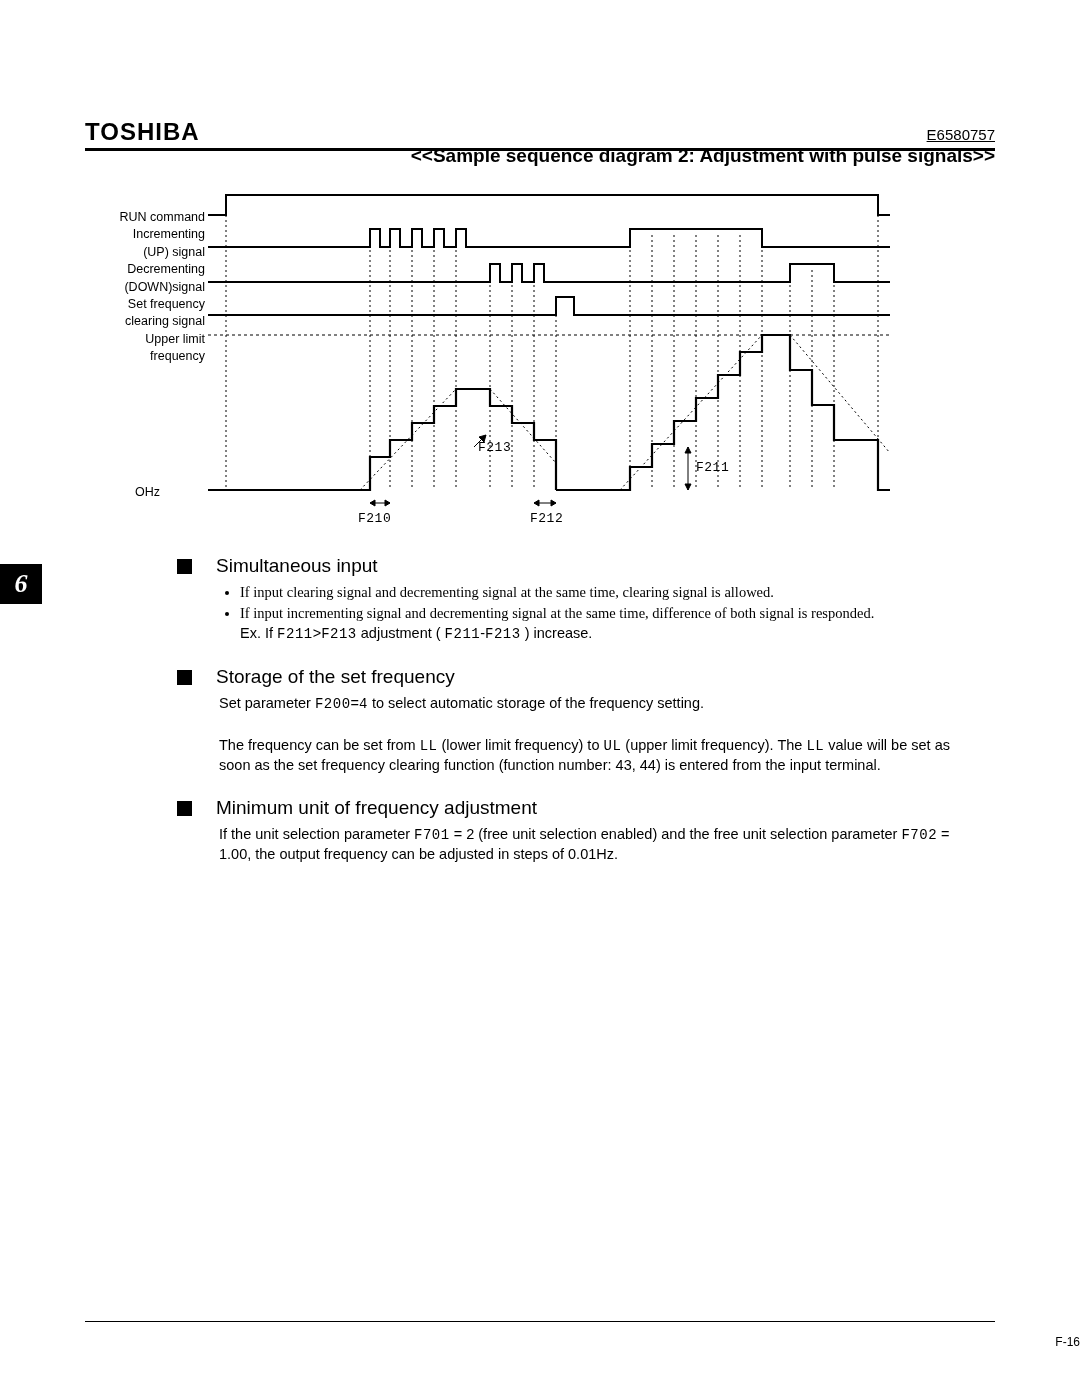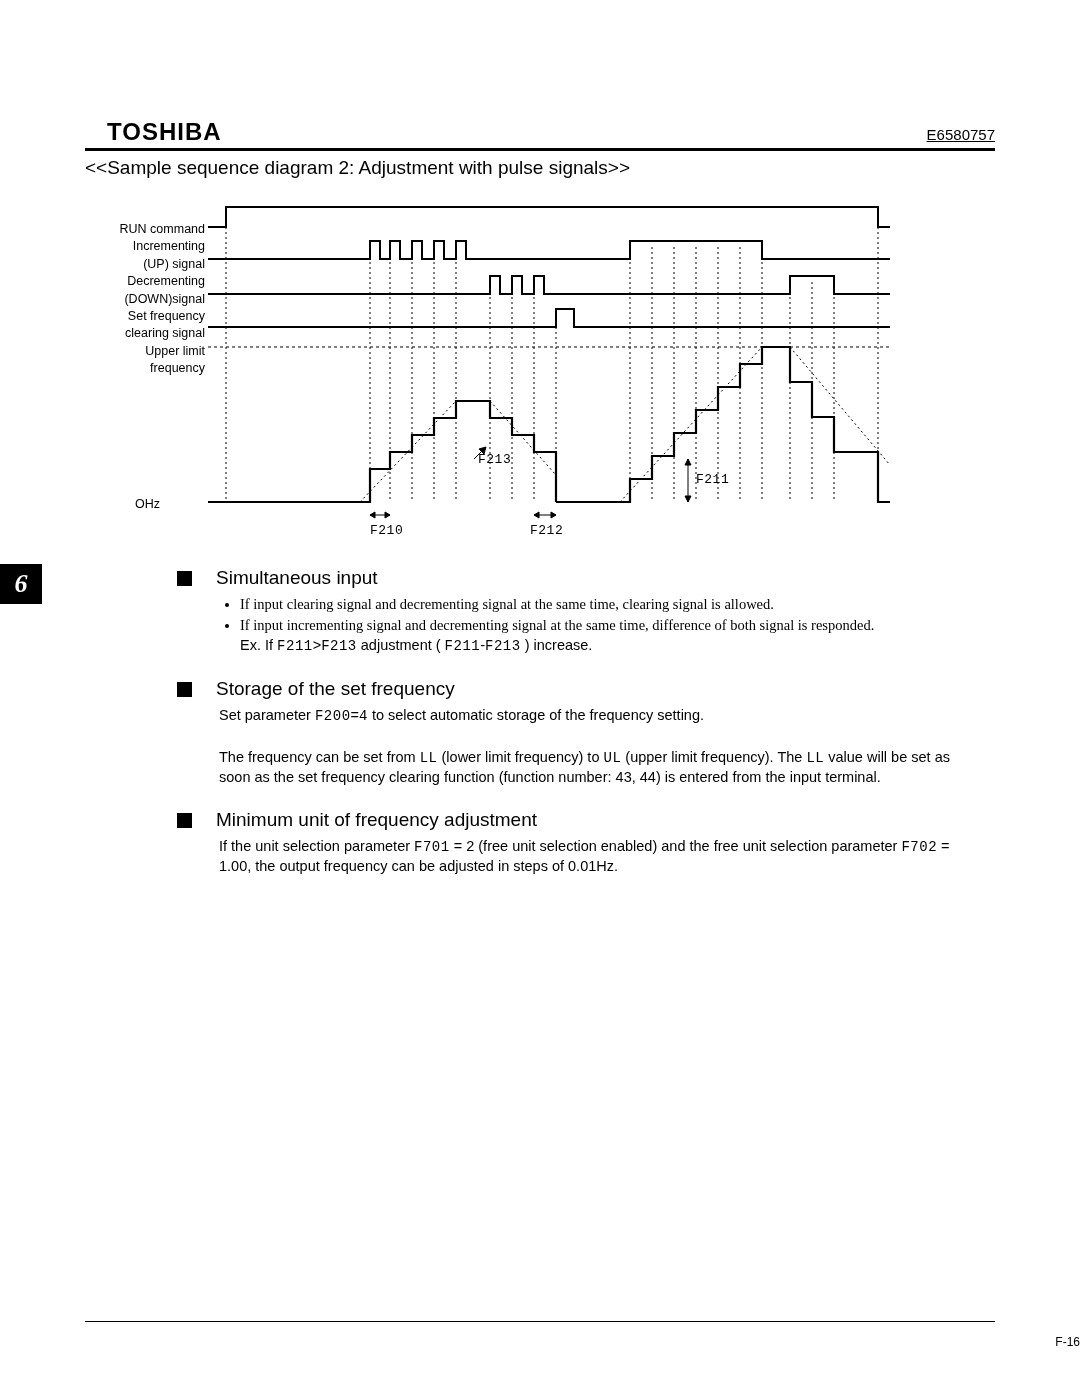--- a/index.html
+++ b/index.html
@@ -23,21 +23,20 @@
     top: 148px;
     border-top: 3px solid #000;
   }
   .brand {
     position: absolute;
     left: 85px;
     top: 118px;
     font-weight: 900;
     font-size: 24px;
     letter-spacing: 1px;
-    margin-left: 22px;
   }
   .docnum {
     position: absolute;
     right: 85px;
     top: 126px;
     font-size: 15px;
     text-decoration: underline;
   }
   .section-tab {
     position: absolute;
@@ -49,23 +48,24 @@
     color: #fff;
     font-family: Georgia, 'Times New Roman', serif;
     font-style: italic;
     font-weight: bold;
     font-size: 26px;
     display: flex;
     align-items: center;
     justify-content: center;
   }
   .diagram-title {
-    text-align: left;
+    text-align: right;
     font-size: 19px;
-    margin-top: 27px;
+    margin-top: 15px;
+    font-weight: bold;
   }
   .diagram {
     margin: 18px auto 0 auto;
     width: 700px;
     height: 340px;
     position: relative;
     text-decoration: underline;
   }
   .diag-labels {
     position: absolute;
@@ -254,21 +254,21 @@
 
       <g stroke="#000" stroke-width="1">
         <line x1="498" y1="262" x2="498" y2="305"></line>
         <path d="M498 262 l-3 6 h6 z M498 305 l-3 -6 h6 z" fill="#000"></path>
       </g>
     </svg>
 
     
     <span class="seg" style="position:absolute; left:288px; top:255px; font-size:13px;">F213</span>
     <span class="seg" style="position:absolute; left:506px; top:275px; font-size:13px;">F211</span>
-    <span class="seg" style="position:absolute; left:180px; top:326px; font-size:13px;">F210</span>
+    <span class="seg" style="position:absolute; left:168px; top:326px; font-size:13px;">F210</span>
     <span class="seg" style="position:absolute; left:340px; top:326px; font-size:13px;">F212</span>
   </div>
 
   <div class="content">
 
     <div class="hblock">
       <div class="hline">
           <span class="sq"></span>
           <span>Simultaneous input</span>
         </div>

